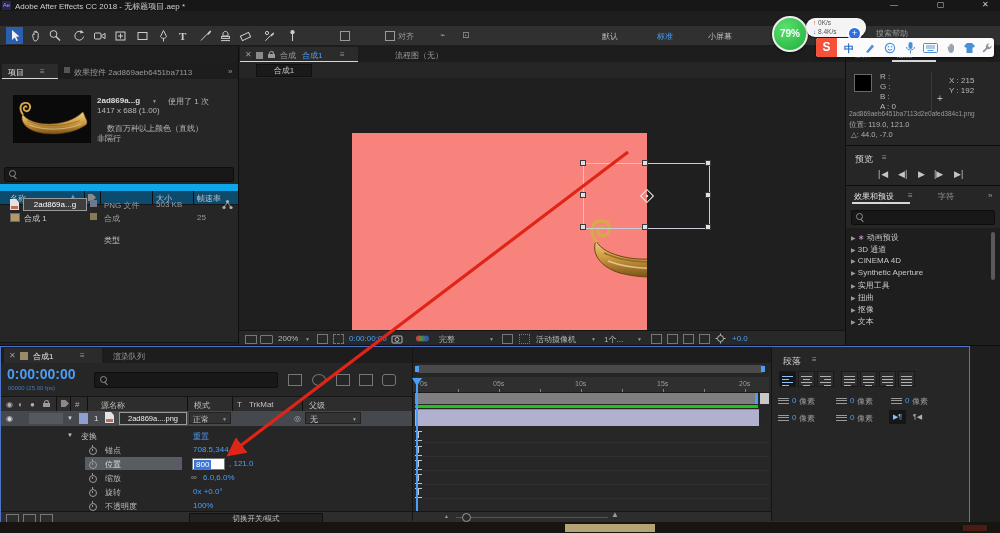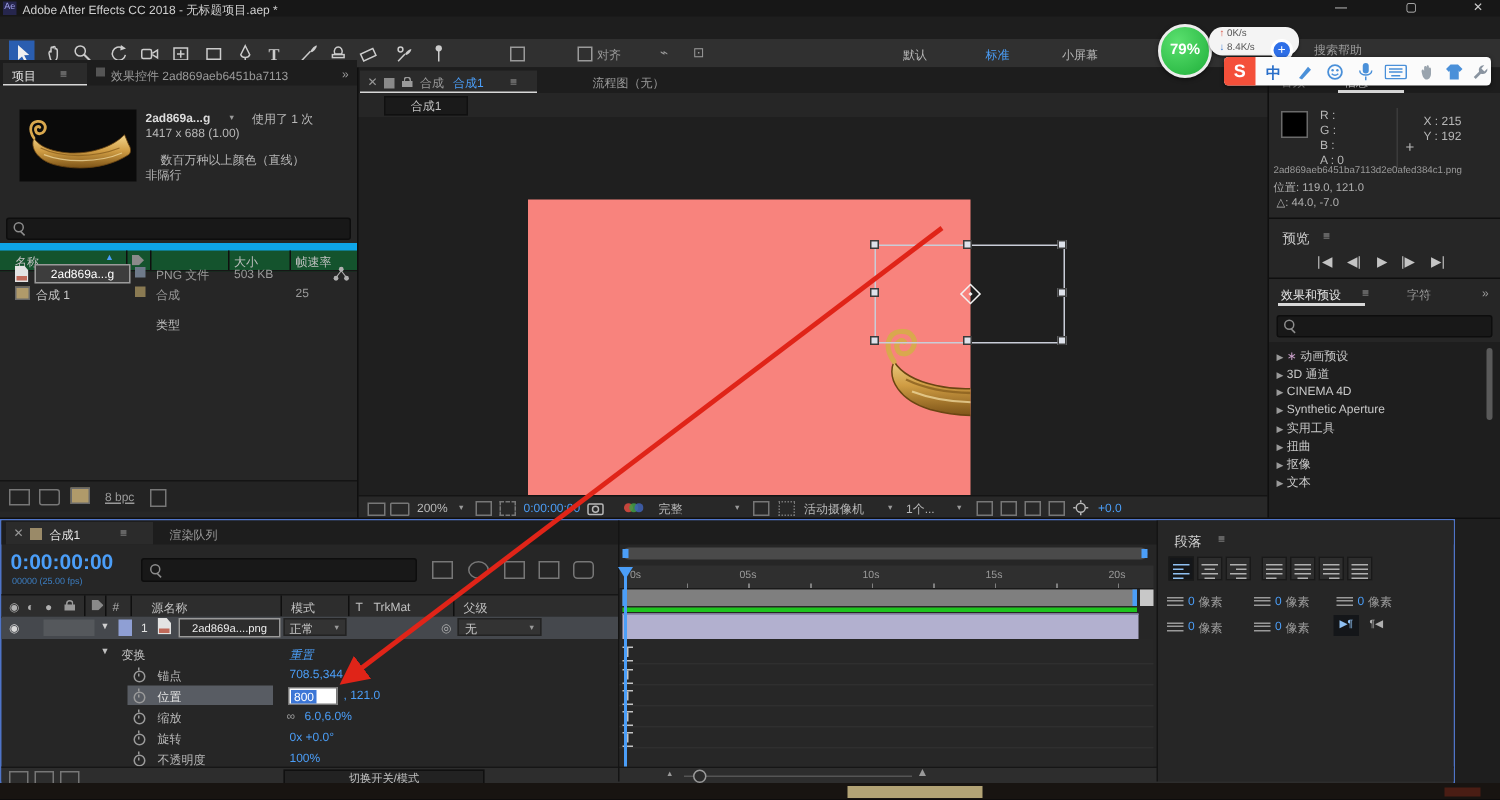--- a/index.html
+++ b/index.html
@@ -140,21 +140,21 @@
   <span class="abs" style="left:340px;top:31px;width:8px;height:8px;border:1px solid #9a9a9a;"></span>
   <span class="abs nw" style="left:385px;top:31px;width:8px;height:8px;border:1px solid #9a9a9a;"></span>
   <span class="abs nw dim" style="left:398px;top:31px;">对齐</span>
   <span class="abs dim" style="left:440px;top:30px;font-size:9px;">⌁</span>
   <span class="abs dim" style="left:462px;top:30px;font-size:9px;">⊡</span>
   <span class="abs nw" style="left:602px;top:31px;color:#b8b8b8;">默认</span>
   <span class="abs nw blue" style="left:657px;top:31px;">标准</span>
   <span class="abs nw" style="left:708px;top:31px;color:#b8b8b8;">小屏幕</span>
   <span class="abs nw dim" style="left:876px;top:28px;">搜索帮助</span>
 
-  <div class="abs panel" style="left:0;top:40px;width:238px;height:352px;">
+  <div class="abs panel" style="left:0;top:62px;width:238px;height:352px;">
     <div class="abs tabbar" style="left:0;top:0;width:238px;height:17px;">
       <div class="abs tab-active" style="left:2px;top:2px;width:56px;height:15px;">
         <span class="abs nw" style="left:6px;top:3px;color:#e0e0e0;">项目</span>
         <span class="abs dim" style="left:38px;top:3px;">≡</span>
       </div>
       <div class="abs" style="left:2px;top:16px;width:56px;height:1px;background:#d8d8d8;"></div>
       <span class="abs dim" style="left:64px;top:5px;width:6px;height:6px;background:#555;"></span>
       <span class="abs nw dim" style="left:74px;top:5px;width:148px;overflow:hidden;display:inline-block;">效果控件 2ad869aeb6451ba7113</span>
       <span class="abs dim" style="left:228px;top:5px;">»</span>
     </div>
@@ -168,21 +168,21 @@
     <span class="abs dropcaret" style="left:152px;top:36px;">▼</span>
     <div class="abs nw" style="left:168px;top:34px;color:#b8b8b8;">使用了 1 次</div>
     <div class="abs nw" style="left:97px;top:44px;color:#b8b8b8;">1417 x 688 (1.00)</div>
     <div class="abs nw" style="left:97px;top:61px;color:#b8b8b8;padding-left:10px;">数百万种以上颜色（直线）</div>
     <div class="abs nw" style="left:97px;top:71px;color:#b8b8b8;">非隔行</div>
 
     <div class="searchbox" style="left:4px;top:105px;width:228px;height:13px;">
       <span class="mag" style="left:4px;top:2px;"></span>
     </div>
 
-    <div class="abs" style="left:0;top:122px;width:238px;height:13px;background:#14532d;border-top:5px solid #0ea5e9;border-bottom:1px solid #161616;">
+    <div class="abs" style="left:0;top:122px;width:238px;height:13px;background:#0c4a6e;border-top:7px solid #0ea5e9;border-bottom:1px solid #161616;">
       <span class="abs nw" style="left:10px;top:2px;color:#c0c0c0;">名称</span>
       <span class="abs blue" style="left:70px;top:2px;font-size:6px;">▲</span>
       <span class="tagic" style="left:88px;top:3px;"></span>
       <span class="abs nw" style="left:104px;top:2px;color:#c0c0c0;margin-top:42px;">类型</span>
       <span class="abs nw" style="left:156px;top:2px;color:#c0c0c0;">大小</span>
       <span class="abs nw" style="left:197px;top:2px;color:#c0c0c0;">帧速率</span>
       <span class="vline" style="left:84px;top:0;height:13px;"></span>
         <span class="vline" style="left:100px;top:0;height:13px;"></span>
       <span class="vline" style="left:152px;top:0;height:13px;"></span>
         <span class="vline" style="left:193px;top:0;height:13px;"></span>
@@ -408,21 +408,21 @@
       <span class="abs nw" style="left:192px;top:3px;color:#c8c8c8;">正常</span>
       <span class="dropcaret" style="left:221px;top:5px;">▼</span>
       <span class="abs" style="left:293px;top:3px;color:#b0b0b0;">◎</span>
       <span class="abs" style="left:304px;top:1px;width:56px;height:12px;background:#333;border:1px solid #222;box-sizing:border-box;"></span>
       <span class="abs nw" style="left:309px;top:3px;color:#c8c8c8;">无</span>
       <span class="dropcaret" style="left:351px;top:5px;">▼</span>
     </div>
 
     <span class="abs" style="left:66px;top:85px;font-size:6px;color:#c0c0c0;">▼</span>
     <span class="abs nw" style="left:80px;top:84px;color:#c0c0c0;">变换</span>
-    <span class="abs nw blue" style="left:192px;top:84px;font-style:italic;">重置</span>
+    <span class="abs nw blue" style="left:192px;top:84px;">重置</span>
 
     <span class="sw" style="left:88px;top:100px;"></span>
     <span class="abs nw" style="left:104px;top:98px;color:#b8b8b8;">锚点</span>
     <span class="abs nw blue" style="left:192px;top:98px;">708.5,344.0</span>
 
     <div class="abs" style="left:84px;top:110px;width:97px;height:13px;background:#585c63;"></div>
     <span class="sw" style="left:88px;top:114px;"></span>
     <span class="abs nw" style="left:104px;top:112px;color:#e4e4e4;">位置</span>
     <span class="abs" style="left:191px;top:111px;width:33px;height:12px;background:#fff;border:1px solid #777;box-sizing:border-box;">
       <span style="position:absolute;left:1px;top:1px;background:#3c76d6;color:#fff;padding:0 2px;line-height:9px;">800</span>

